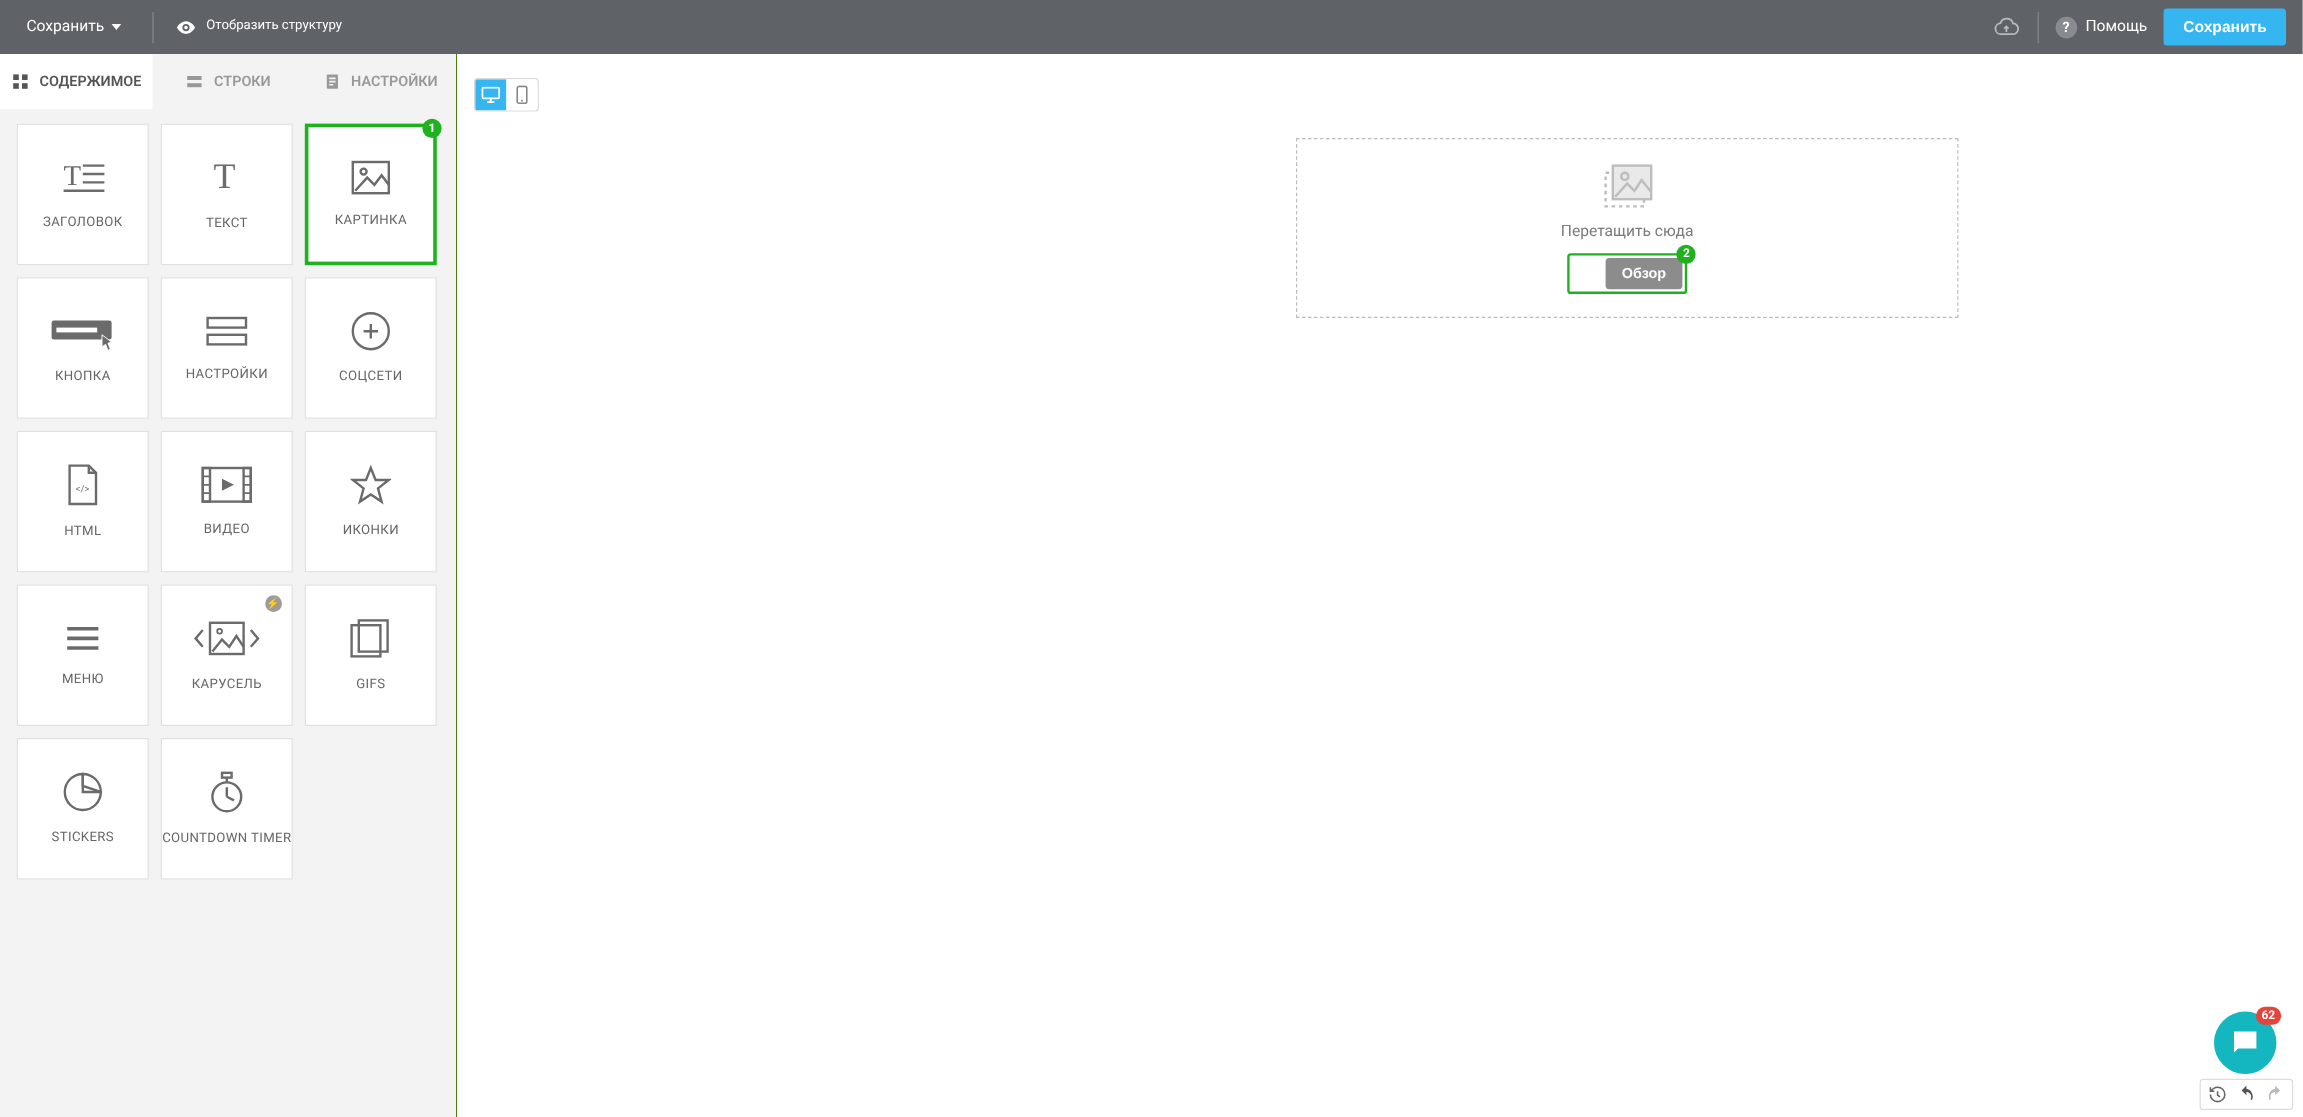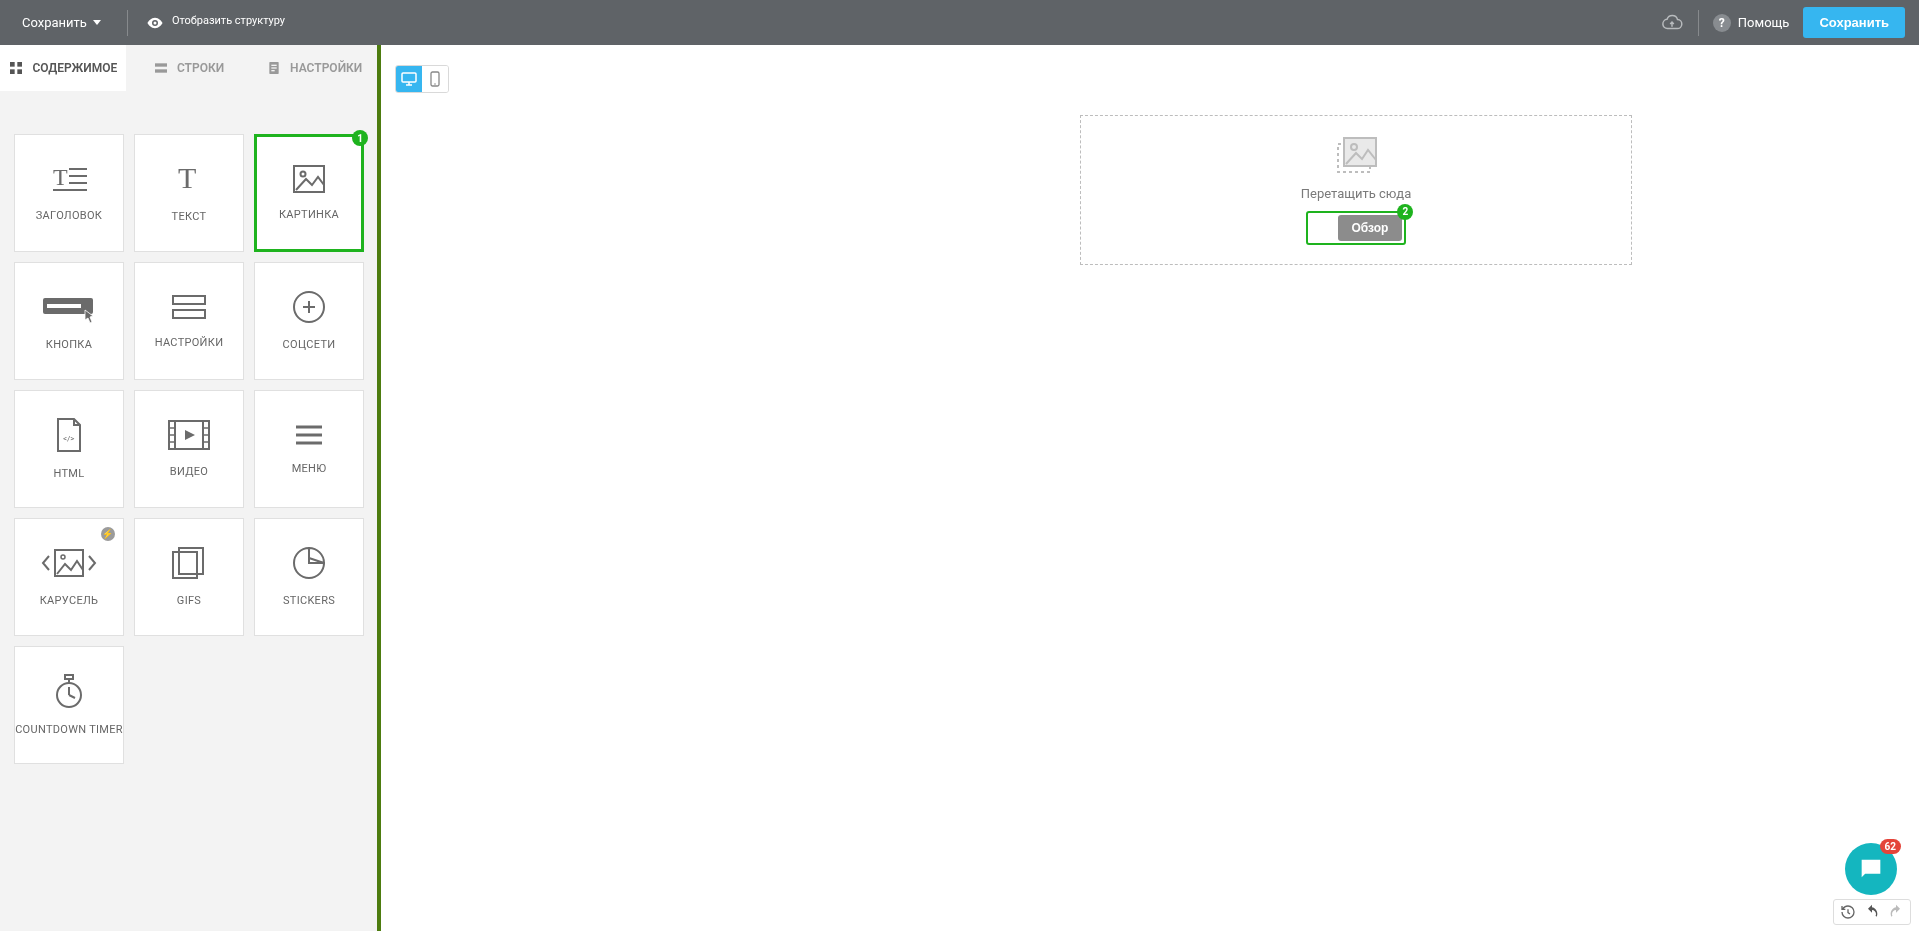--- a/index.html
+++ b/index.html
@@ -13,21 +13,21 @@
   .divider-v { width: 1px; height: 26px; background: rgba(255,255,255,0.25); }
   .show-struct { display: flex; align-items: flex-start; gap: 8px; font-size: 11px; cursor: pointer; }
   .topbar-right { display: flex; align-items: center; gap: 14px; }
   .cloud-icon { opacity: 0.8; }
   .help-btn { display: flex; align-items: center; gap: 7px; font-size: 13px; cursor: pointer; }
   .help-circle { width: 18px; height: 18px; border-radius: 50%; background: #888c90; color: #fff; display: flex; align-items: center; justify-content: center; font-weight: 700; font-size: 12px; }
   .save-btn { background: #36b6f0; color: #fff; border: none; border-radius: 3px; padding: 8px 16px; font-size: 13px; font-weight: 600; cursor: pointer; }
 
   
   .main { display: flex; height: calc(100% - 45px); }
-  .sidebar { width: 381px; background: #f3f3f3; border-right: 4px solid #4d7c0f; display: flex; flex-direction: column; gap: 31px; }
+  .sidebar { width: 381px; background: #f3f3f3; border-right: 1px solid #4d7c0f; display: flex; flex-direction: column; }
   .tabbar { height: 46px; display: flex; align-items: stretch; background: #f3f3f3; }
   .tab { flex: 1; display: flex; align-items: center; justify-content: center; gap: 8px; font-size: 12px; font-weight: 600; color: #999; cursor: pointer; }
   .tab.active { background: #fff; color: #555; }
   .tab-icon { fill: #999; }
   .tab.active .tab-icon { fill: #555; }
 
   .tiles { padding: 12px 14px; display: grid; grid-template-columns: repeat(3, 110px); gap: 10px; justify-content: start; align-content: start; }
   .tile { background: #fff; border: 1px solid #e0e0e0; height: 118px; display: flex; flex-direction: column; align-items: center; justify-content: center; gap: 14px; position: relative; cursor: grab; }
   .tile.highlighted { border: 3px solid #1eb31e; }
   .tile .step-badge { position: absolute; top: -7px; right: -7px; width: 16px; height: 16px; border-radius: 50%; background: #1eb31e; color: #fff; font-size: 10px; font-weight: 700; display: flex; align-items: center; justify-content: center; }
@@ -183,20 +183,26 @@
             <line x1="2" y1="9" x2="8" y2="9" stroke="#6b6b6b" stroke-width="1.5"></line>
             <line x1="2" y1="16" x2="8" y2="16" stroke="#6b6b6b" stroke-width="1.5"></line>
             <line x1="2" y1="23" x2="8" y2="23" stroke="#6b6b6b" stroke-width="1.5"></line>
             <line x1="36" y1="9" x2="42" y2="9" stroke="#6b6b6b" stroke-width="1.5"></line>
             <line x1="36" y1="16" x2="42" y2="16" stroke="#6b6b6b" stroke-width="1.5"></line>
             <line x1="36" y1="23" x2="42" y2="23" stroke="#6b6b6b" stroke-width="1.5"></line>
             <polygon points="18,11 28,16 18,21" fill="#6b6b6b"></polygon>
           </svg>
         <div class="tile-label">ВИДЕО</div>
       </div>
+      <div class="tile">
+        <svg width="34" height="34" viewBox="0 0 34 34">
+            <polygon points="17,3 21,13 32,13 23,20 26,31 17,25 8,31 11,20 2,13 13,13" fill="none" stroke="#6b6b6b" stroke-width="2"></polygon>
+          </svg>
+        <div class="tile-label">ИКОНКИ</div>
+      </div>
 
       <div class="tile">
         <svg width="32" height="26" viewBox="0 0 32 26">
             <line x1="3" y1="5" x2="29" y2="5" stroke="#6b6b6b" stroke-width="3"></line>
             <line x1="3" y1="13" x2="29" y2="13" stroke="#6b6b6b" stroke-width="3"></line>
             <line x1="3" y1="21" x2="29" y2="21" stroke="#6b6b6b" stroke-width="3"></line>
           </svg>
         <div class="tile-label">МЕНЮ</div>
       </div>
       <div class="tile">

